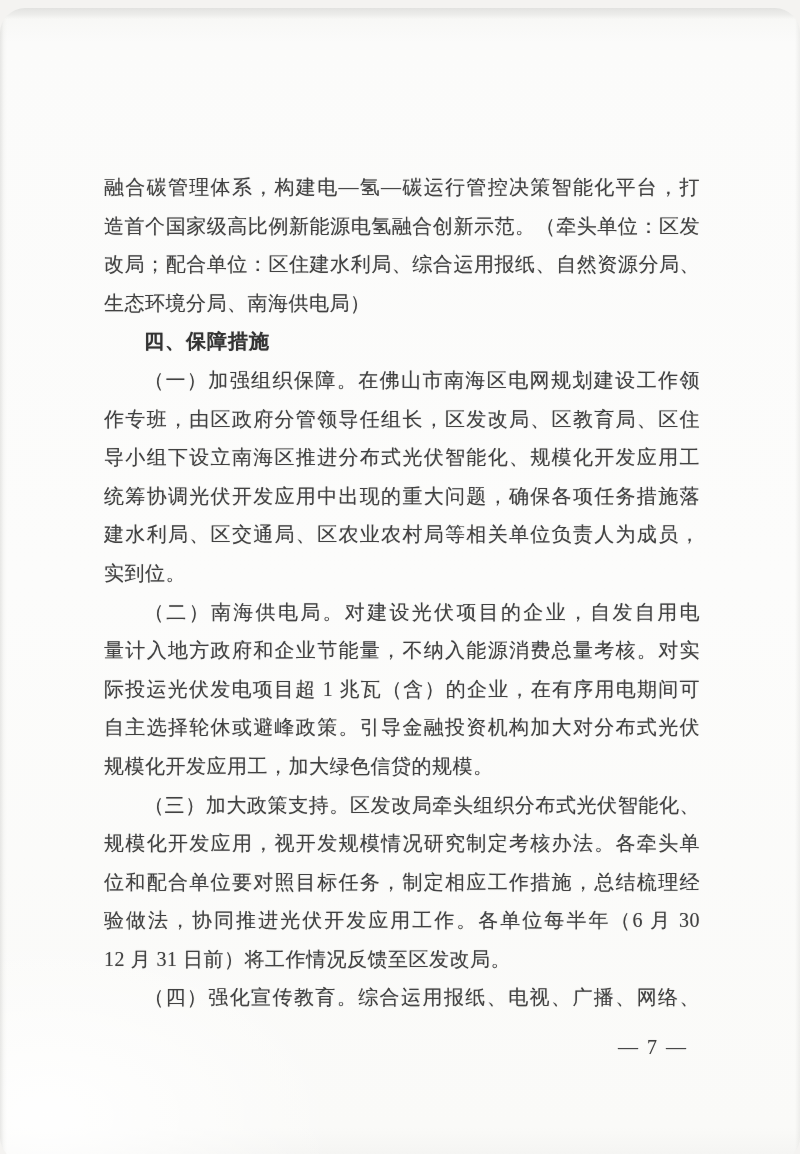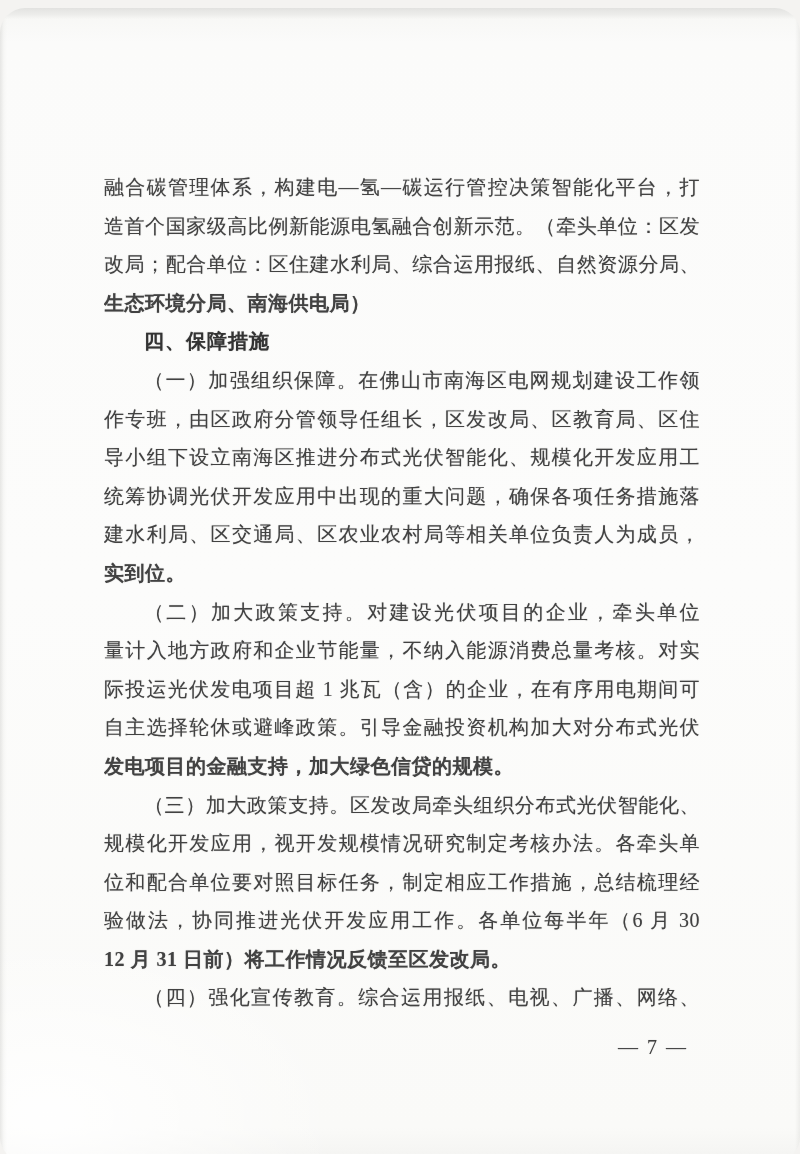--- a/index.html
+++ b/index.html
@@ -54,21 +54,20 @@
     overflow: hidden;
   }
   .j {
     text-align: justify;
     text-align-last: justify;
     text-justify: inter-character;
   }
   .short {
     text-align: left;
     text-align-last: left;
-    font-weight: bold;
   }
   .indent {
     text-indent: 2em;
   }
   .heading {
     font-family: "Liberation Sans", "DejaVu Sans", sans-serif;
     font-weight: 700;
     color: #333333;
     letter-spacing: 1px;
     text-shadow: 0 0 1px rgba(60, 60, 60, 0.5);
@@ -102,25 +101,25 @@
 
     <p class="line short indent heading">四、保障措施</p>
 
     <p class="line j indent">（一）加强组织保障。在佛山市南海区电网规划建设工作领</p>
     <p class="line j">作专班，由区政府分管领导任组长，区发改局、区教育局、区住</p>
     <p class="line j">导小组下设立南海区推进分布式光伏智能化、规模化开发应用工</p>
     <p class="line j">统筹协调光伏开发应用中出现的重大问题，确保各项任务措施落</p>
     <p class="line j">建水利局、区交通局、区农业农村局等相关单位负责人为成员，</p>
     <p class="line short">实到位。</p>
 
-    <p class="line j indent">（二）加大政策支持。对建设光伏项目的企业，牵头单位</p>
+    <p class="line j indent">（二）南海供电局。对建设光伏项目的企业，自发自用电</p>
     <p class="line j">量计入地方政府和企业节能量，不纳入能源消费总量考核。对实</p>
     <p class="line j">际投运光伏发电项目超 1 兆瓦（含）的企业，在有序用电期间可</p>
     <p class="line j">自主选择轮休或避峰政策。引导金融投资机构加大对分布式光伏</p>
-    <p class="line short">发电项目的金融支持，加大绿色信贷的规模。</p>
+    <p class="line short">规模化开发应用工，加大绿色信贷的规模。</p>
 
     <p class="line j indent">（三）加大政策支持。区发改局牵头组织分布式光伏智能化、</p>
     <p class="line j">规模化开发应用，视开发规模情况研究制定考核办法。各牵头单</p>
     <p class="line j">位和配合单位要对照目标任务，制定相应工作措施，总结梳理经</p>
     <p class="line j">验做法，协同推进光伏开发应用工作。各单位每半年（6 月 30 日、</p>
     <p class="line short">12 月 31 日前）将工作情况反馈至区发改局。</p>
 
     <p class="line j indent">（四）强化宣传教育。综合运用报纸、电视、广播、网络、</p>
   </div>
 

